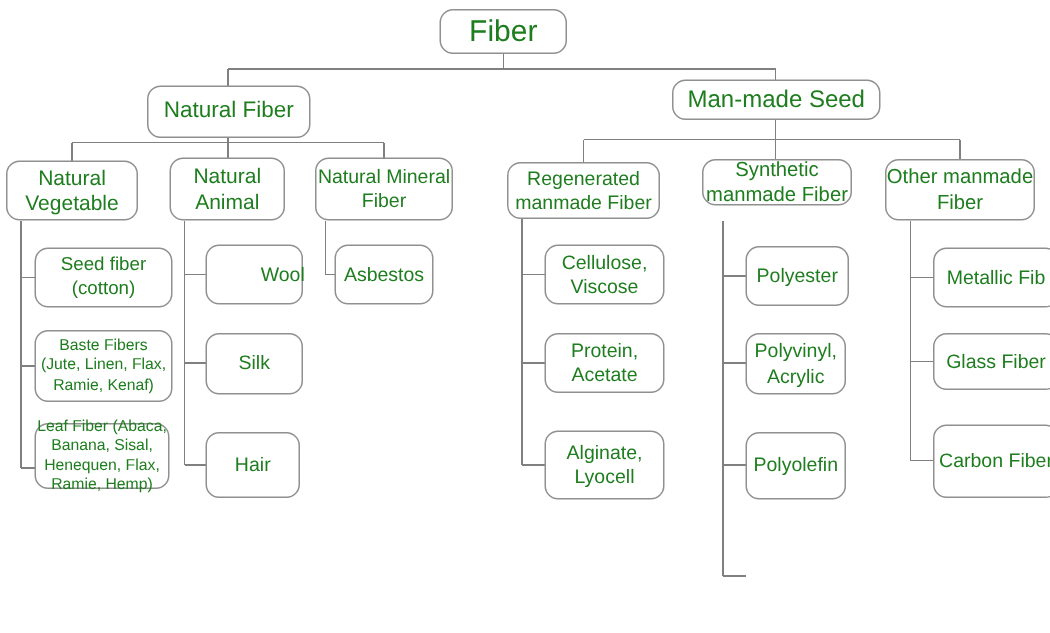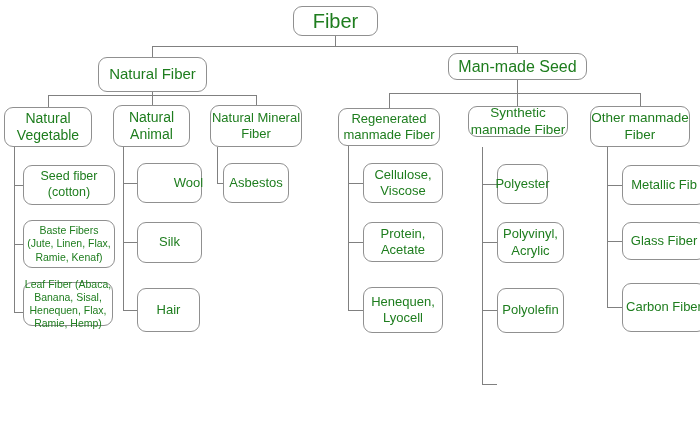--- a/index.html
+++ b/index.html
@@ -27,21 +27,21 @@
   .n-seed             {left:23px; top:165px;width:92px; height:40px;font-size:12.5px;}
   .n-baste            {left:23px; top:220px;width:92px; height:48px;font-size:10.5px;}
   .n-leaf             {left:23px; top:282px;width:90px; height:44px;font-size:10.5px;}
   .n-wool             {left:137px;top:163px;width:65px; height:40px;font-size:13px;padding-left:38px;}
   .n-silk             {left:137px;top:222px;width:65px; height:41px;font-size:13px;}
   .n-hair             {left:137px;top:288px;width:63px; height:44px;font-size:13px;text-align:right;}
   .n-asbestos         {left:223px;top:163px;width:66px; height:40px;font-size:13px;}
   .n-cellulose        {left:363px;top:163px;width:80px; height:40px;font-size:13px;}
   .n-protein          {left:363px;top:222px;width:80px; height:40px;font-size:13px;}
   .n-alginate         {left:363px;top:287px;width:80px; height:46px;font-size:13px;}
-  .n-polyester        {left:497px;top:164px;width:51px; height:40px;font-size:13px;text-align:right;}
+  .n-polyester        {left:497px;top:164px;width:69px; height:40px;font-size:13px;text-align:right;}
   .n-polyvinyl        {left:497px;top:222px;width:67px; height:41px;font-size:13px;}
   .n-polyolefin       {left:497px;top:288px;width:67px; height:45px;font-size:13px;}
   .n-other            {left:497px;top:360px;width:67px; height:48px;font-size:13px;}
   .n-metallic         {left:622px;top:165px;width:84px; height:40px;font-size:13px;}
   .n-glass            {left:622px;top:222px;width:84px; height:38px;font-size:13px;}
   .n-carbon           {left:622px;top:283px;width:84px; height:49px;font-size:13px;}
 </style>
 </head>
 <body>
 
@@ -120,21 +120,21 @@
 Henequen, Flax,
 Ramie, Hemp)</div>
   <div class="node n-wool">Wool</div>
   <div class="node n-silk">Silk</div>
   <div class="node n-hair">Hair</div>
   <div class="node n-asbestos">Asbestos</div>
   <div class="node n-cellulose">Cellulose,
 Viscose</div>
   <div class="node n-protein">Protein,
 Acetate</div>
-  <div class="node n-alginate">Henequen,
+  <div class="node n-alginate">Alginate,
 Lyocell</div>
   <div class="node n-polyester">Polyester</div>
   <div class="node n-polyvinyl">Polyvinyl,
 Acrylic</div>
   <div class="node n-polyolefin">Polyolefin</div>
   <div class="node n-metallic">Metallic Fib</div>
   <div class="node n-glass">Glass Fiber</div>
   <div class="node n-carbon">Carbon Fiber</div>
 
 </div>

